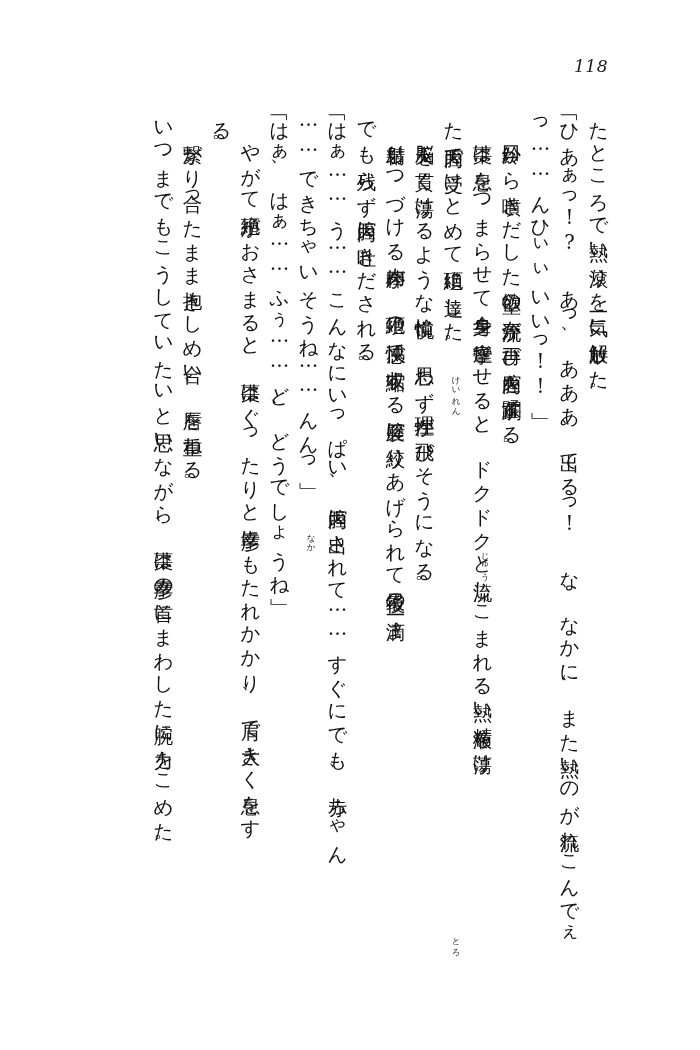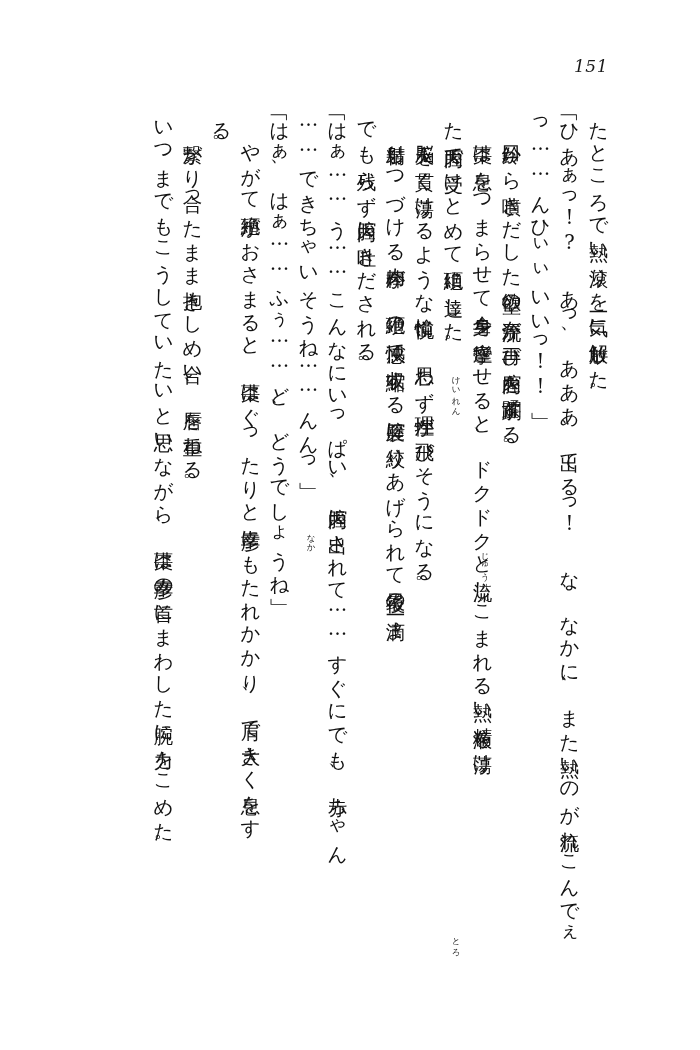--- a/index.html
+++ b/index.html
@@ -64,21 +64,21 @@
     color: #1a1a1a;
     white-space: nowrap;
     font-family: "DejaVu Serif", "Liberation Serif", serif;
   }
 </style>
 </head>
 <body>
 
 <div class="page">
 
-  <div class="page-number">151</div>
+  <div class="page-number">118</div>
 
   <div class="text-block">
     <div class="vline">たところで熱い滾りを一気に解放した。</div>
     <div class="vline">「ひあぁっ!?　あっ、あああ、出てるっ!　な、なかに、また熱いのが流れこんでぇ</div>
     <div class="vline">っ……んひぃぃいいっ!!」</div>
     <div class="vline indent">鈴口から噴きだした欲望の奔流が再び膣内を蹂躙する。</div>
     <div class="vline indent">棗は息をつまらせて全身を痙攣させると、ドクドクと流しこまれる熱い精液を蕩け</div>
     <div class="vline">た膣内で受けとめて絶頂に達した。</div>
     <div class="vline indent">脳天を貫く蕩けるような愉悦に、思わず理性が飛びそうになる。</div>
     <div class="vline indent">射精しつづける肉棒が、絶頂の快感で収縮する膣襞に絞りあげられて最後の一滴ま</div>

